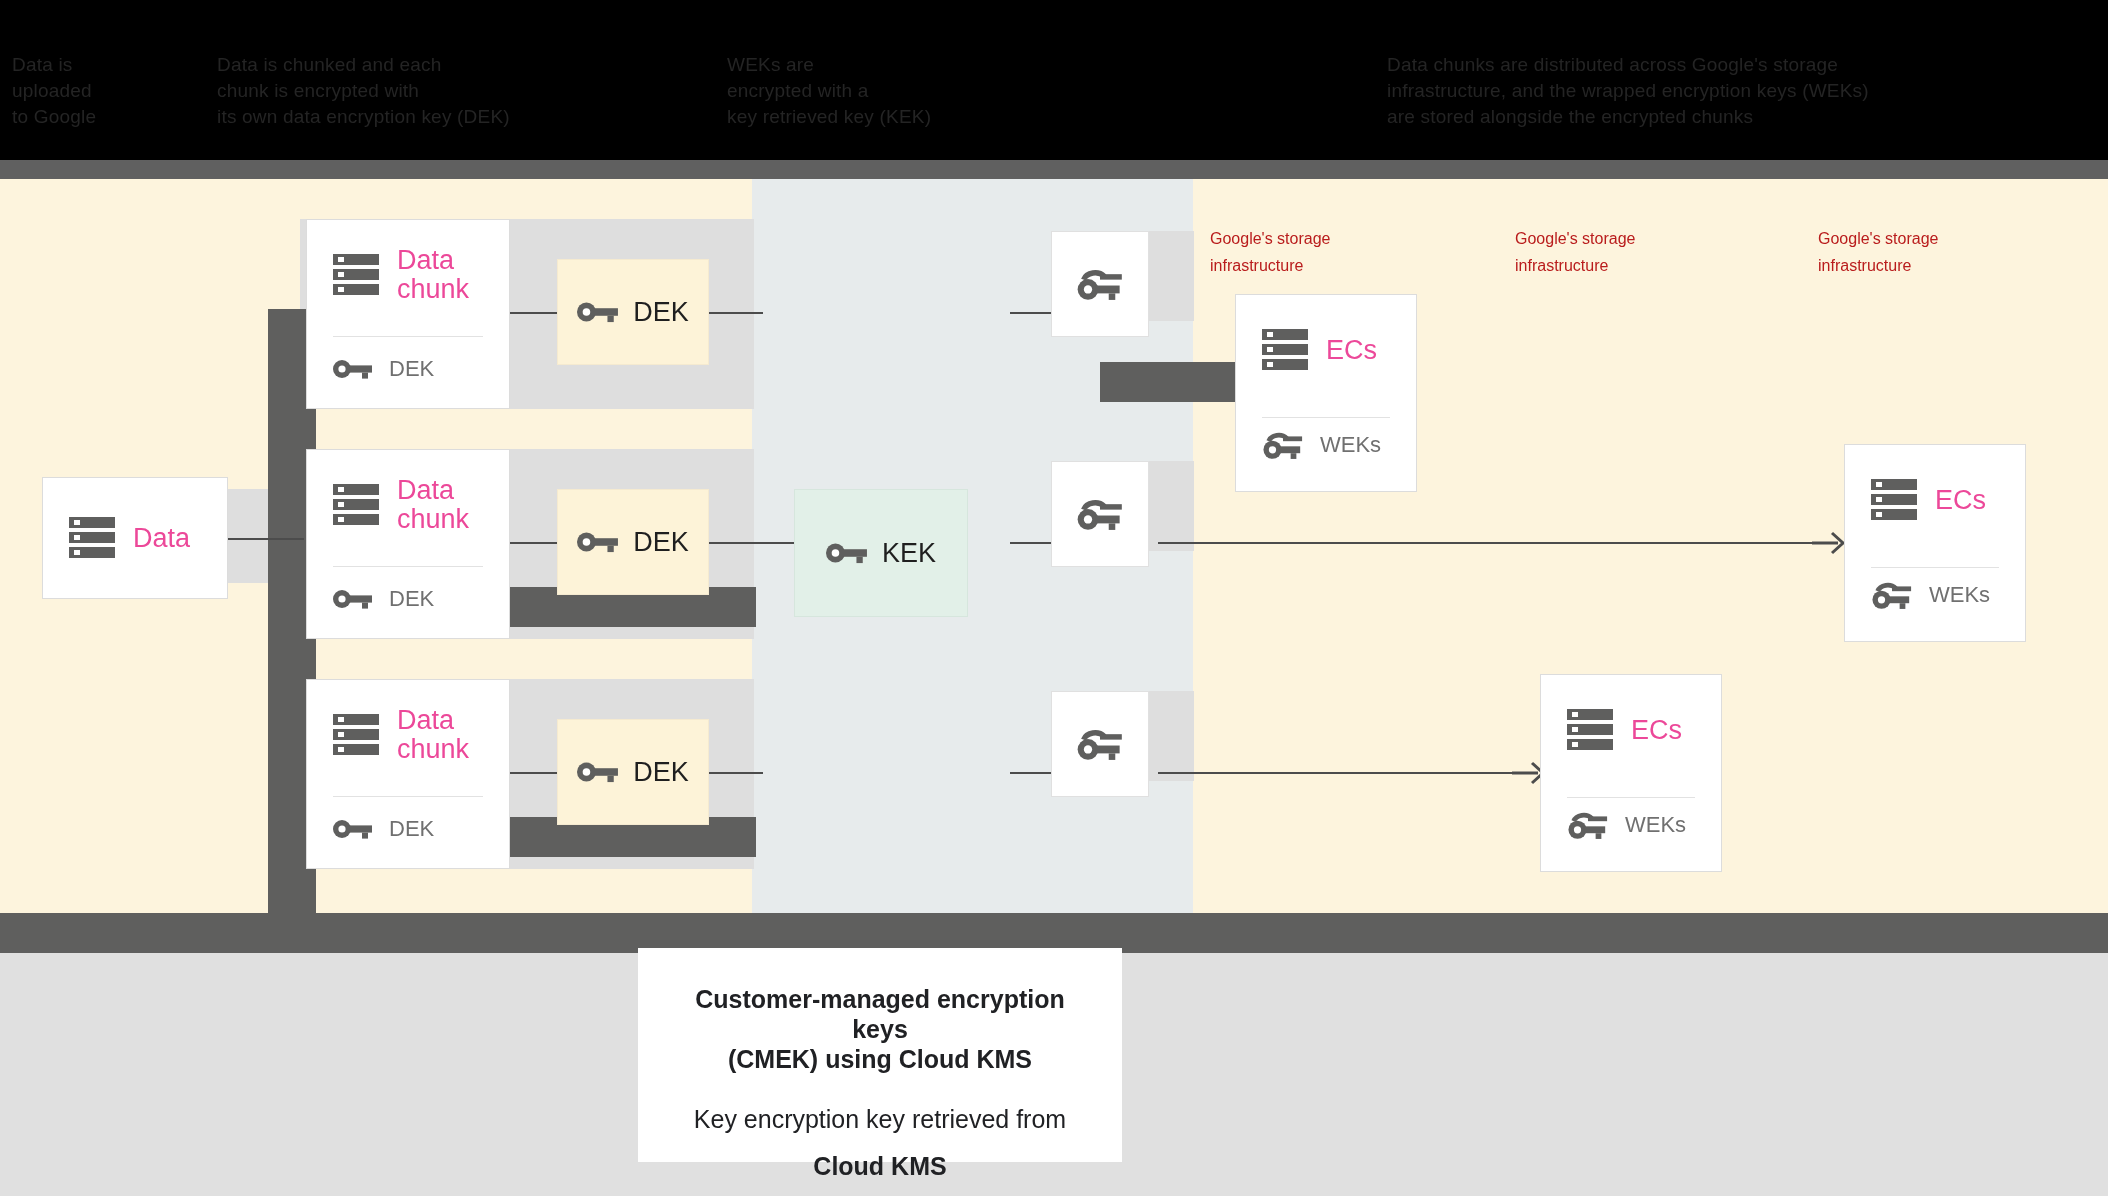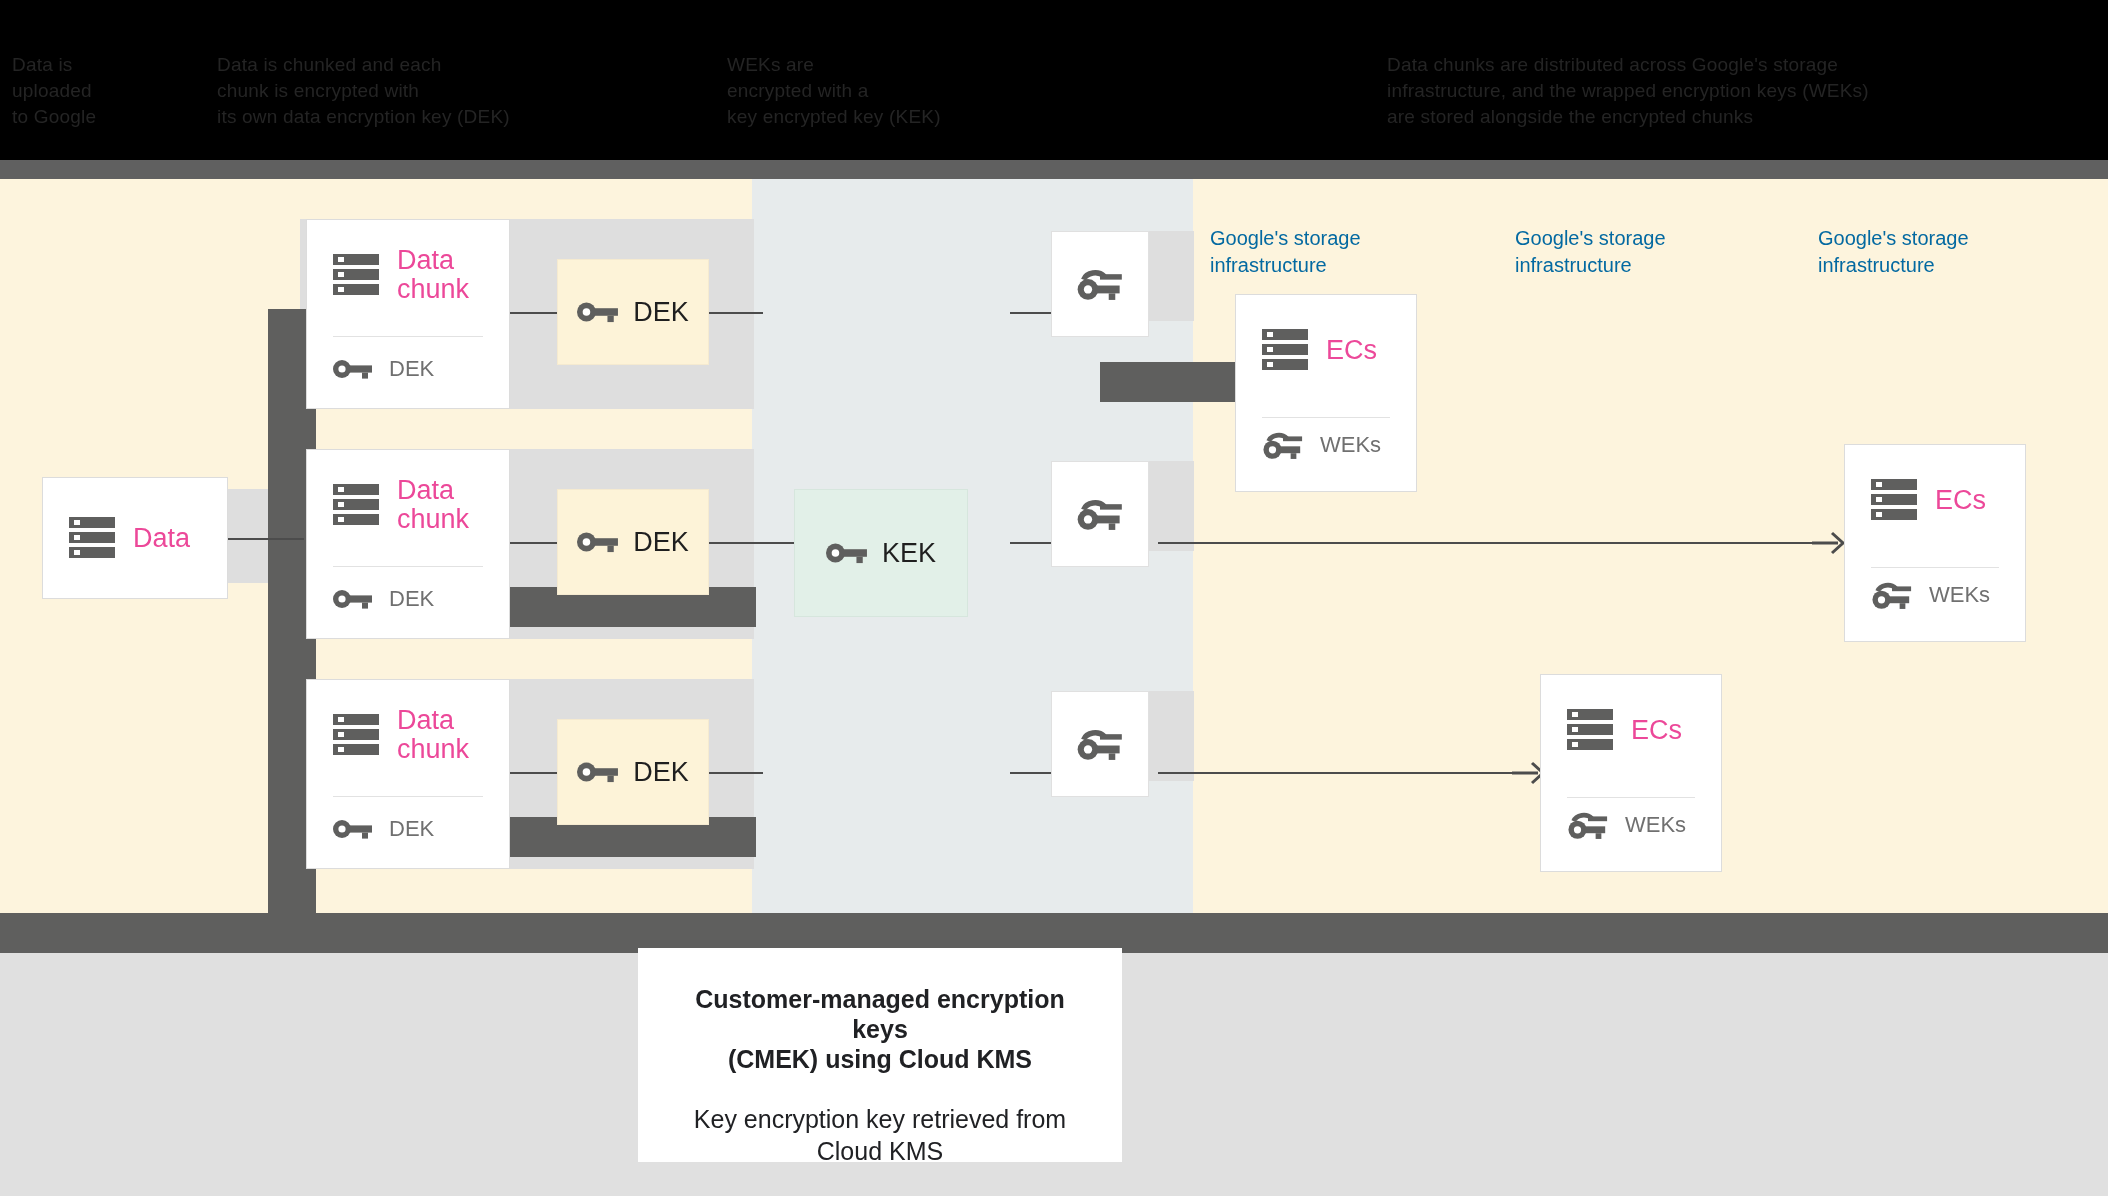--- a/index.html
+++ b/index.html
@@ -48,21 +48,21 @@
   .wek-box{background:#ffffff;border:1px solid #e0e0e0;}
 
   
   .srv{display:inline-block;width:46px;height:42px;}
   .srv i{display:block;width:46px;height:11px;background:#5f5f5e;margin-bottom:4px;position:relative;}
   .srv i:after{content:"";position:absolute;left:5px;top:3px;width:6px;height:5px;background:#fff;}
 
   .key{display:inline-block;}
 
   
-  .cap{position:absolute;font-size:20px;line-height:27px;color:#0369a1;}
+  .cap{position:absolute;font-size:16px;line-height:27px;color:#b91c1c;}
 
   
   .footrule{position:absolute;left:0;top:913px;width:2108px;height:40px;background:#5f5f5e;}
   .footer{position:absolute;left:0;top:953px;width:2108px;height:243px;background:#e0e0e0;}
   .note{position:absolute;left:638px;top:948px;width:484px;height:214px;background:#ffffff;
         box-sizing:border-box;padding:36px 40px;text-align:center;}
   .note .h{font-size:25px;font-weight:bold;color:#202124;line-height:30px;}
   .note .p{font-size:25px;color:#202124;line-height:31px;margin-top:30px;}
 </style>
 </head>
@@ -78,21 +78,21 @@
         <div class="bline">to Google</div>
       </div>
       <div class="bcol" style="width:490px">
         <div class="bline">Data is chunked and each</div>
         <div class="bline">chunk is encrypted with</div>
         <div class="bline">its own data encryption key (DEK)</div>
       </div>
       <div class="bcol" style="width:640px">
         <div class="bline">WEKs are</div>
         <div class="bline">encrypted with a</div>
-        <div class="bline">key encrypted key (KEK)</div>
+        <div class="bline">key retrieved key (KEK)</div>
       </div>
       <div class="bcol" style="width:740px">
         <div class="bline">Data chunks are distributed across Google's storage</div>
         <div class="bline">infrastructure, and the wrapped encryption keys (WEKs)</div>
         <div class="bline">are stored alongside the encrypted chunks</div>
       </div>
     </div>
   </div>
   <div class="banner-rule"></div>
 
@@ -375,16 +375,16 @@
 
   </div>
 
   <div class="footrule"></div>
   <div class="footer"></div>
 
   <div class="note">
     <div class="h">Customer-managed encryption keys</div>
     <div class="h">(CMEK) using Cloud KMS</div>
     <div class="p">Key encryption key retrieved from</div>
-    <div class="p" style="margin-top:1px;font-weight:normal;">Cloud KMS</div>
+    <div class="p" style="margin-top:16px;font-weight:bold;">Cloud KMS</div>
   </div>
 
 </div>
 
 </body></html>

